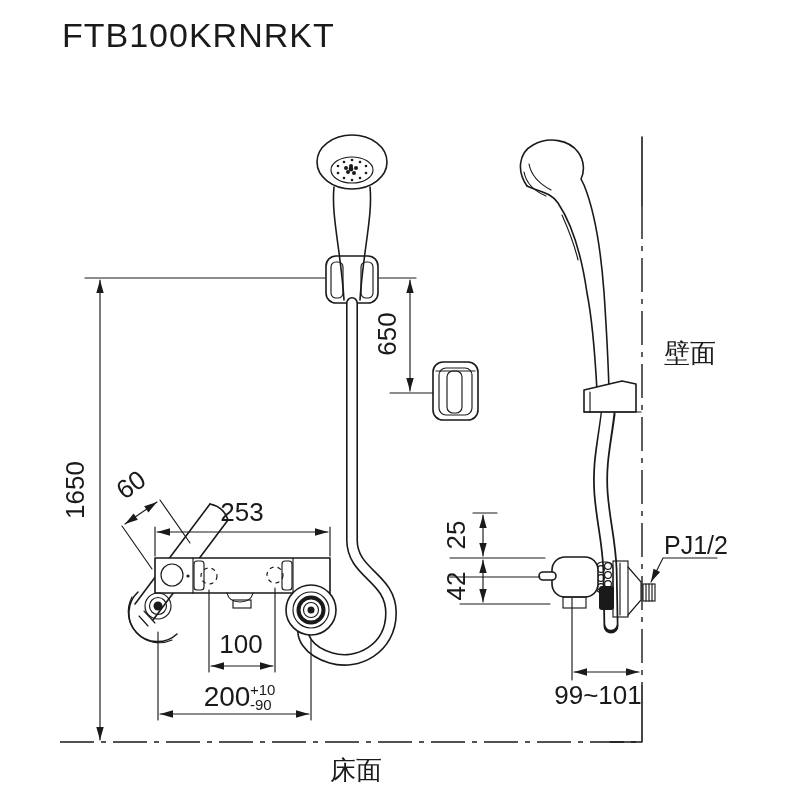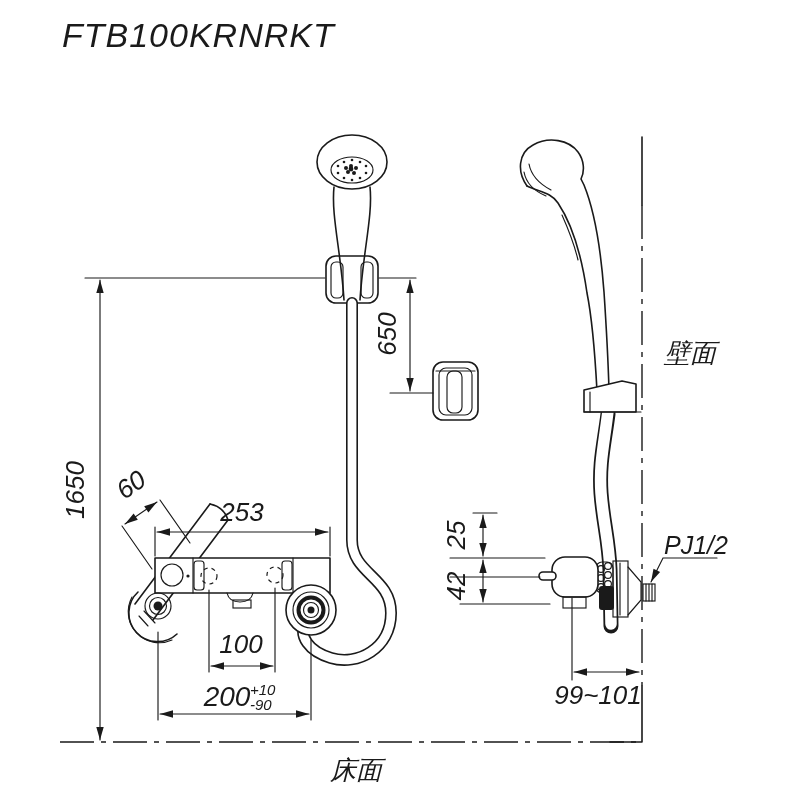--- a/index.html
+++ b/index.html
@@ -1,17 +1,17 @@
 <!DOCTYPE html>
 <html><head>
 <meta charset="utf-8">
 <style>
   html,body{margin:0;padding:0;background:#ffffff;}
   .page{width:800px;height:800px;position:relative;background:#fff;overflow:hidden;
-        font-family:"Liberation Sans",sans-serif;font-style:italic;}
+        font-family:"Liberation Sans",sans-serif;}
   svg{position:absolute;left:0;top:0;}
   svg text{fill:#1a1a1a;font-family:"Liberation Sans",sans-serif;}
   .ln  {stroke:#1a1a1a;stroke-width:1.6;fill:none;stroke-linecap:round;stroke-linejoin:round;}
   .lt  {stroke:#1a1a1a;stroke-width:1.15;fill:none;stroke-linecap:round;}
   .dash{stroke:#1a1a1a;stroke-width:1.2;fill:none;stroke-dasharray:4 4;}
   .cdash{stroke:#1a1a1a;stroke-width:1.4;fill:none;stroke-dasharray:34 7 5 7;}
   .hoseB{stroke:#1a1a1a;stroke-width:15;fill:none;stroke-linecap:round;}
   .hoseW{stroke:#ffffff;stroke-width:11.5;fill:none;stroke-linecap:round;}
   .hoseB2{stroke:#1a1a1a;stroke-width:12;fill:none;stroke-linecap:round;}
   .hoseW2{stroke:#ffffff;stroke-width:8.8;fill:none;stroke-linecap:round;}

